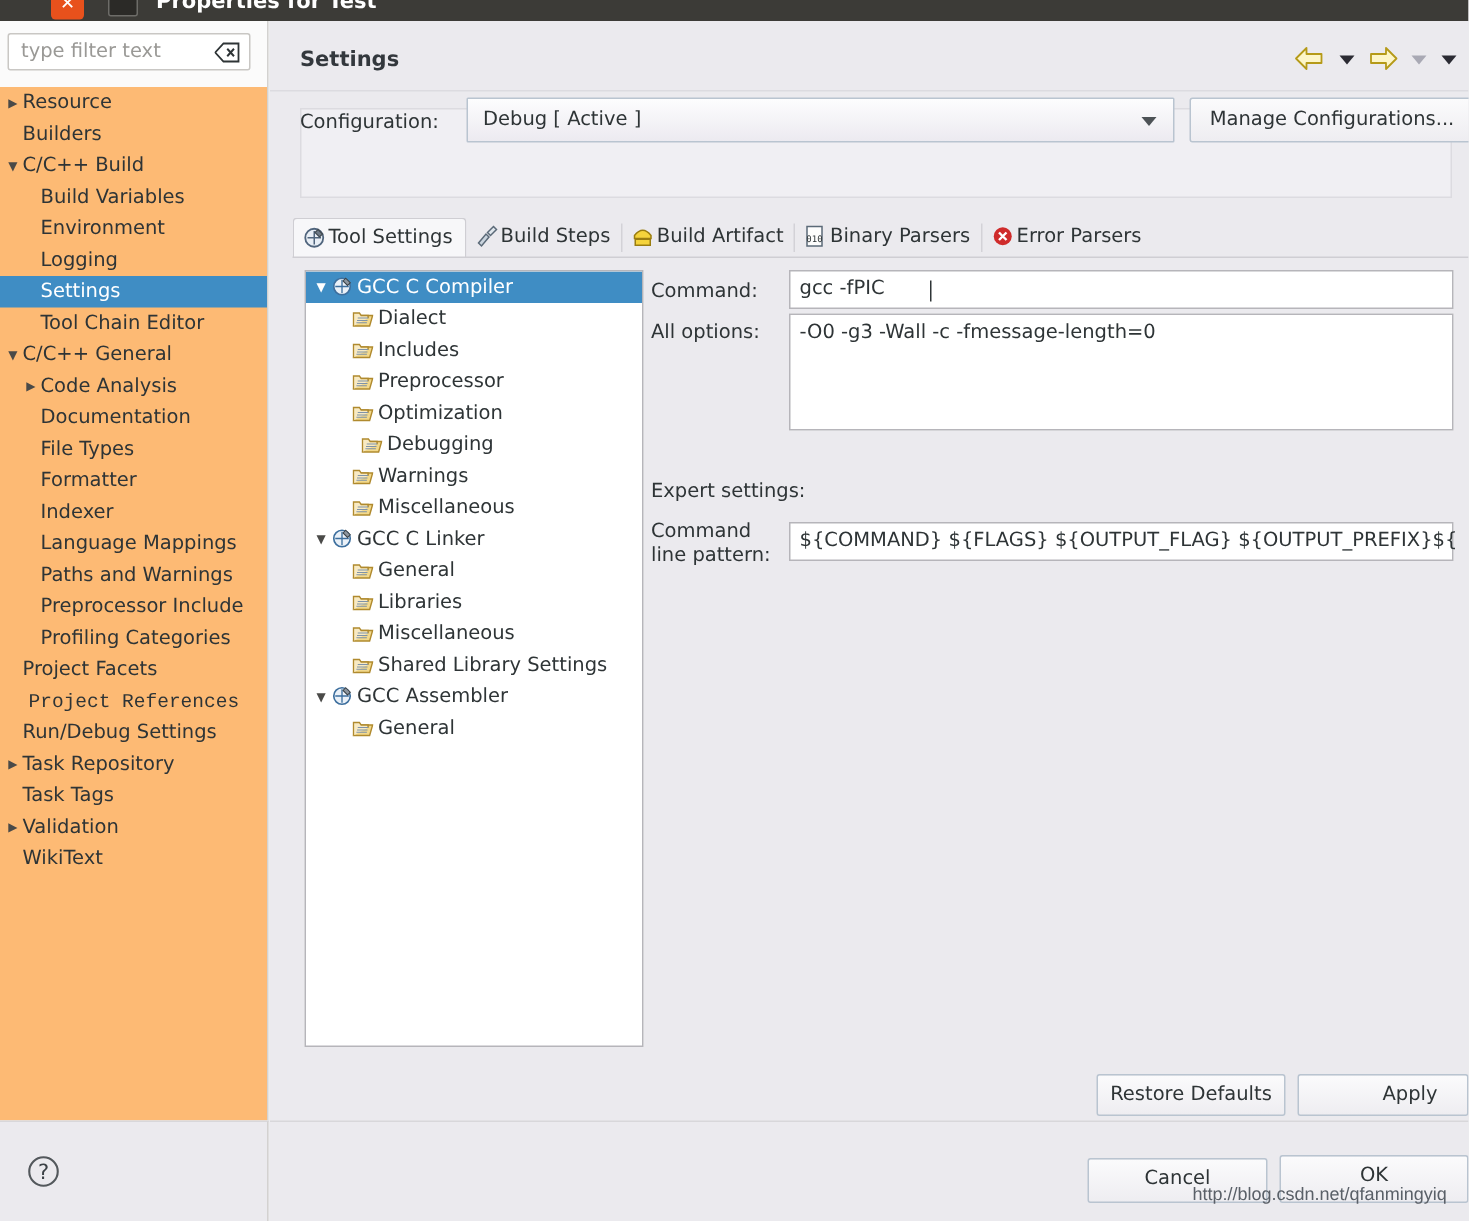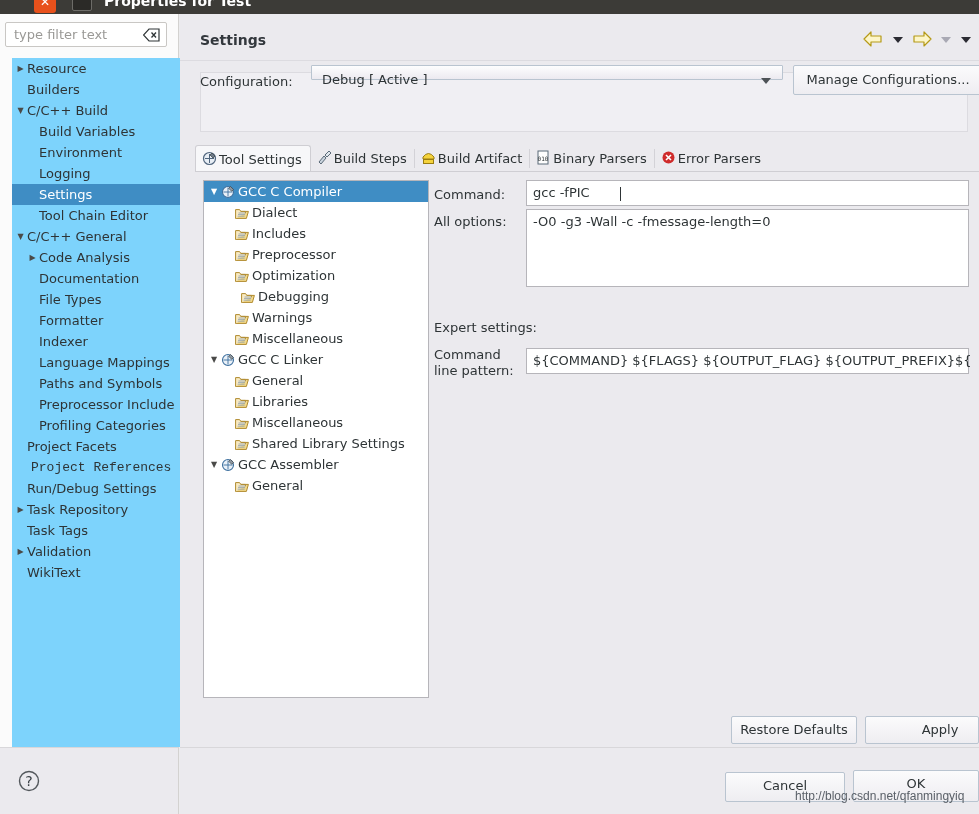--- a/index.html
+++ b/index.html
@@ -43,22 +43,22 @@
     position: absolute; left: 5px; top: 8px; width: 162px; height: 25px;
     background: #ffffff; border: 1px solid #c9c7c4; border-radius: 2px;
   }
   .filterbox .ph {
     position: absolute; left: 8px; top: 4px; color: #9a9996; font-size: 13px;
   }
   .filterbox .clear-ic {
     position: absolute; right: 6px; top: 5px; width: 17px; height: 14px;
   }
   .treepane {
-    position: absolute; left: 12px; top: 44px; width: 178px; height: 689px;
-    background: #7dd3fc; overflow: hidden;
+    position: absolute; left: 0; top: 44px; width: 178px; height: 689px;
+    background: #fdba74; overflow: hidden;
   }
   .tnode {
     position: relative; height: 21px; line-height: 21px;
     white-space: nowrap; cursor: default;
     font-size: 13px; color: #2e3436;
   }
   .tnode .tw {
     display: inline-block; width: 13px; text-align: center;
     font-size: 8px; color: #4a4a48; vertical-align: top;
   }
@@ -97,21 +97,21 @@
   
   .cfgbox {
     position: absolute; left: 20px; top: 58px; width: 768px; height: 60px;
     background: #f0eff3; border: 1px solid #dcdbe0;
   }
   .cfg-label {
     position: absolute; left: 200px; top: 74px;
     font-size: 13px; color: #2e3436;
   }
   .combo {
-    position: absolute; left: 311px; top: 65px; width: 472px; height: 15px;
+    position: absolute; left: 311px; top: 65px; width: 472px; height: 30px;
     background: linear-gradient(#fdfdfe, #eceaf0);
     border: 1px solid #b9c4d0; border-radius: 1px;
   }
   .combo .cval {
     position: absolute; left: 10px; top: 6px; font-size: 13px; color: #2e3436;
   }
   .combo .carrow {
     position: absolute; right: 11px; top: 12px;
     width: 0; height: 0;
     border-left: 5px solid transparent; border-right: 5px solid transparent;
@@ -231,21 +231,21 @@
         <div class="tnode" style="padding-left: 14px;"><span class="tw"></span><span class="tlabel">Logging</span></div>
         <div class="tnode sel" style="padding-left: 14px;"><span class="tw"></span><span class="tlabel">Settings</span></div>
         <div class="tnode" style="padding-left: 14px;"><span class="tw"></span><span class="tlabel">Tool Chain Editor</span></div>
         <div class="tnode" style="padding-left: 2px;"><span class="tw">▼</span><span class="tlabel">C/C++ General</span></div>
         <div class="tnode" style="padding-left: 14px;"><span class="tw">▶</span><span class="tlabel">Code Analysis</span></div>
         <div class="tnode" style="padding-left: 14px;"><span class="tw"></span><span class="tlabel">Documentation</span></div>
         <div class="tnode" style="padding-left: 14px;"><span class="tw"></span><span class="tlabel">File Types</span></div>
         <div class="tnode" style="padding-left: 14px;"><span class="tw"></span><span class="tlabel">Formatter</span></div>
         <div class="tnode" style="padding-left: 14px;"><span class="tw"></span><span class="tlabel">Indexer</span></div>
         <div class="tnode" style="padding-left: 14px;"><span class="tw"></span><span class="tlabel">Language Mappings</span></div>
-        <div class="tnode" style="padding-left: 14px;"><span class="tw"></span><span class="tlabel">Paths and Symbols</span></div>
+        <div class="tnode" style="padding-left: 14px;"><span class="tw"></span><span class="tlabel">Paths and Warnings</span></div>
         <div class="tnode" style="padding-left: 14px;"><span class="tw"></span><span class="tlabel">Preprocessor Include</span></div>
         <div class="tnode" style="padding-left: 14px;"><span class="tw"></span><span class="tlabel">Profiling Categories</span></div>
         <div class="tnode" style="padding-left: 2px;"><span class="tw"></span><span class="tlabel">Project Facets</span></div>
         <div class="tnode" style="padding-left: 6px; font-family: Liberation Mono, monospace;"><span class="tw"></span><span class="tlabel">Project References</span></div>
         <div class="tnode" style="padding-left: 2px;"><span class="tw"></span><span class="tlabel">Run/Debug Settings</span></div>
         <div class="tnode" style="padding-left: 2px;"><span class="tw">▶</span><span class="tlabel">Task Repository</span></div>
         <div class="tnode" style="padding-left: 2px;"><span class="tw"></span><span class="tlabel">Task Tags</span></div>
         <div class="tnode" style="padding-left: 2px;"><span class="tw">▶</span><span class="tlabel">Validation</span></div>
         <div class="tnode" style="padding-left: 2px;"><span class="tw"></span><span class="tlabel">WikiText</span></div>
       </div>

